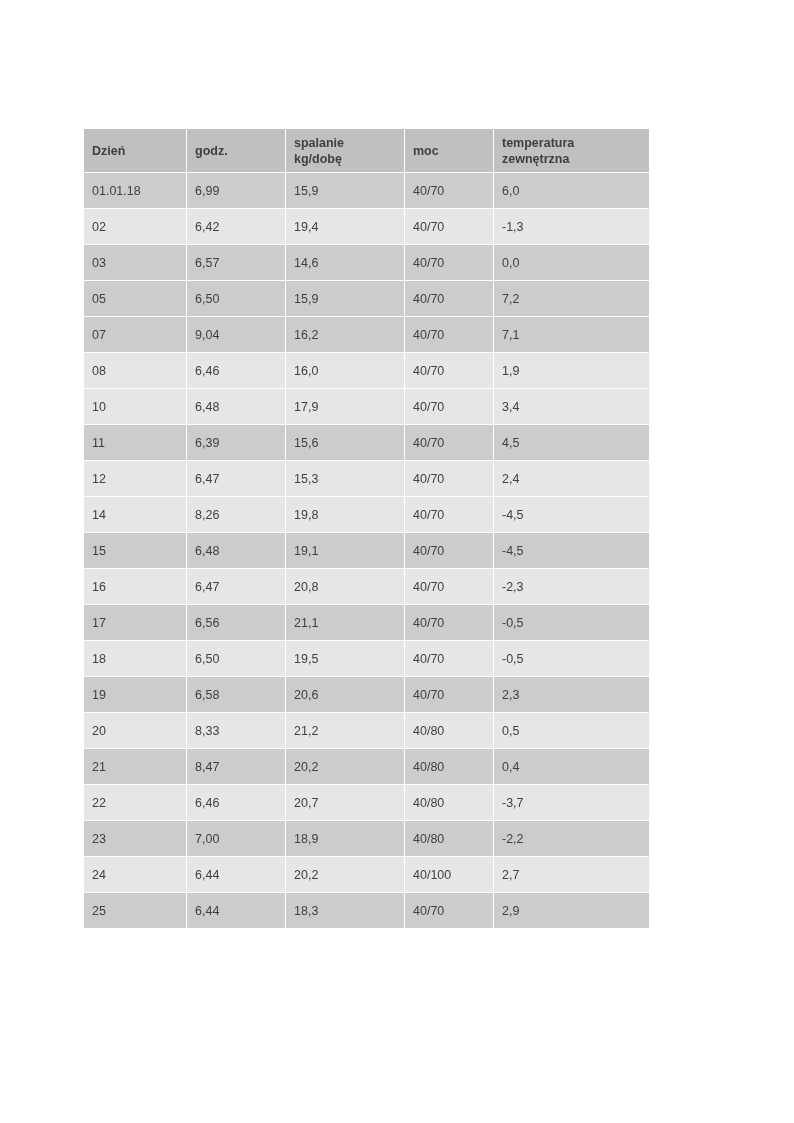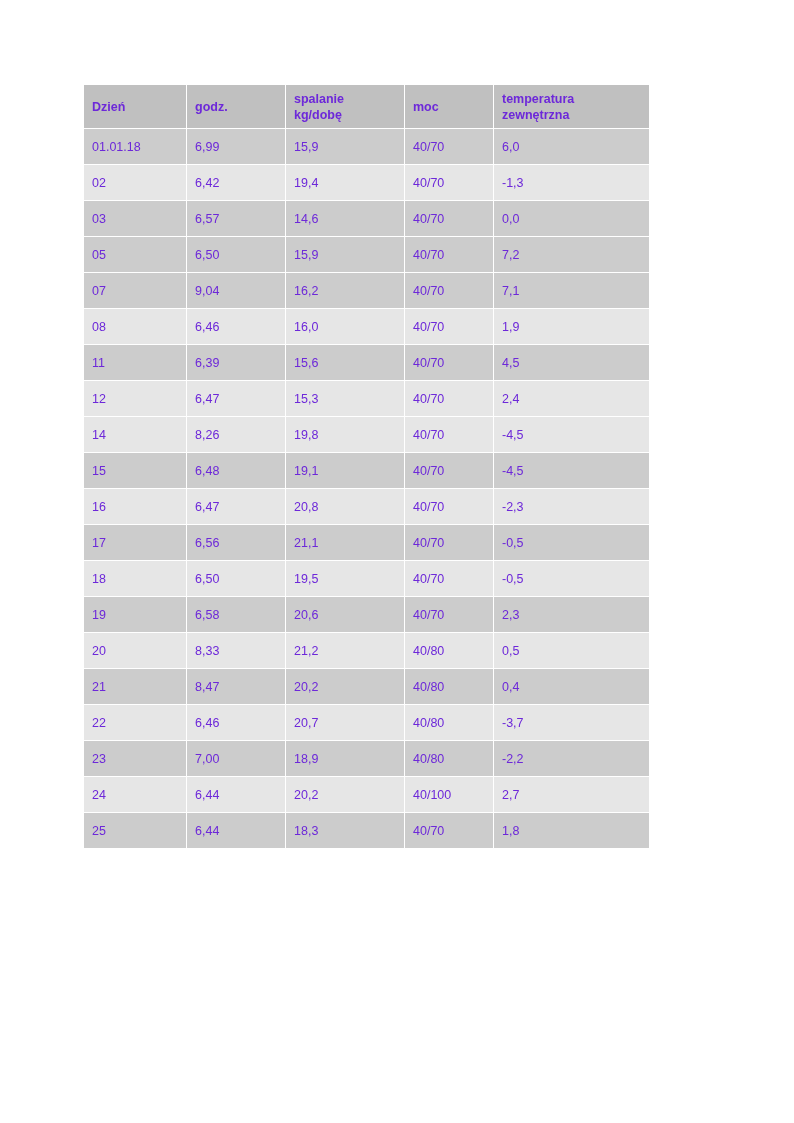--- a/index.html
+++ b/index.html
@@ -22,21 +22,22 @@
     width: 563px;
   }
 
   table.boiler-log {
     border-collapse: separate;
     border-spacing: 1px 1px;
     width: 563px;
     table-layout: fixed;
     background: #ffffff;
     font-size: 12.5px;
-    color: #6d28d9;
+    color: #404040;
+    margin-top: 44px;
   }
 
   table.boiler-log th,
   table.boiler-log td {
     padding: 0 8px;
     vertical-align: middle;
     text-align: left;
     font-weight: normal;
     line-height: 1.28;
     border: 0;
@@ -137,20 +138,27 @@
           <td>40/70</td>
           <td class="temp-cell">7,1</td>
         </tr>
         <tr class="even">
           <td>08</td>
           <td>6,46</td>
           <td>16,0</td>
           <td>40/70</td>
           <td class="temp-cell">1,9</td>
         </tr>
+        <tr class="even">
+          <td>10</td>
+          <td>6,48</td>
+          <td>17,9</td>
+          <td>40/70</td>
+          <td class="temp-cell">3,4</td>
+        </tr>
         <tr class="odd">
           <td>11</td>
           <td>6,39</td>
           <td>15,6</td>
           <td>40/70</td>
           <td class="temp-cell">4,5</td>
         </tr>
         <tr class="even">
           <td>12</td>
           <td>6,47</td>
@@ -233,17 +241,17 @@
           <td>6,44</td>
           <td>20,2</td>
           <td>40/100</td>
           <td class="temp-cell">2,7</td>
         </tr>
         <tr class="odd">
           <td>25</td>
           <td>6,44</td>
           <td>18,3</td>
           <td>40/70</td>
-          <td class="temp-cell">1,8</td>
+          <td class="temp-cell">2,9</td>
         </tr>
       </tbody>
   </table>
 </div>
 
 </body></html>

